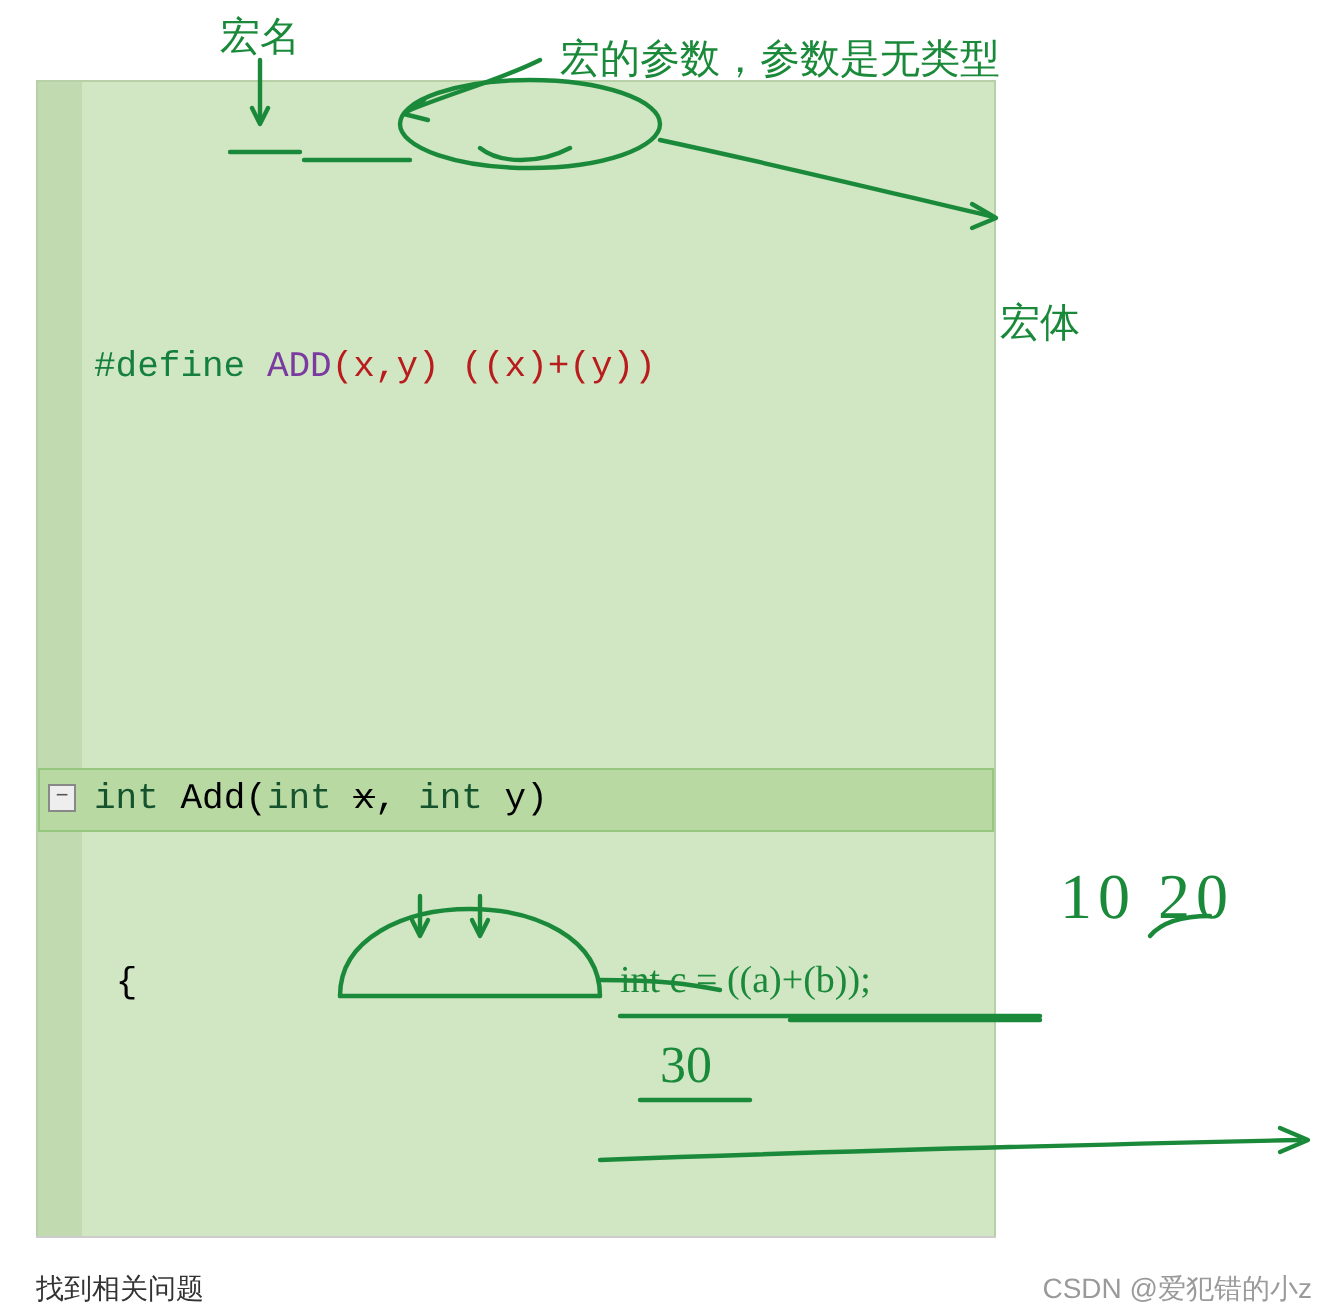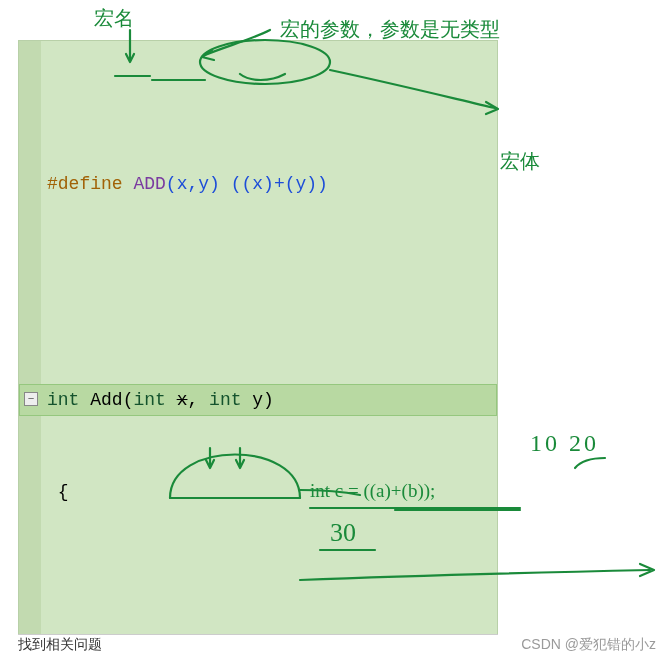--- a/index.html
+++ b/index.html
@@ -12,21 +12,21 @@
     position: relative;
     overflow: hidden;
   }
   .annotation-top {
     position: absolute;
     color: #1a8a3a;
     font-family: "Microsoft YaHei", sans-serif;
     font-size: 20px;
     font-weight: 500;
   }
-  .anno-macroname { top: 5px; left: 94px; }
+  .anno-macroname { top: 5px; left: 110px; }
   .anno-params   { top: 16px; left: 280px; }
   .anno-body     { top: 100px; left: 500px; margin-top: 48px; }
 
   .code-area {
     position: absolute;
     top: 40px; left: 18px;
     width: 480px;
     height: 600px;
     background: #d1e6c3;
     border: 1px solid #b8d0a8;
@@ -39,42 +39,42 @@
     background:#c2dab0;
   }
   .codeline { padding-left: 28px; position: relative; }
   .codeline.highlight { background:#b8d9a2; border:1px solid #95c77e; padding-left:27px; }
   .fold {
     position:absolute; left:4px; width:14px; height:14px; top:7px;
     border:1px solid #888; background:#eee; font-size:11px;
     line-height:12px; text-align:center; color:#555;
   }
   
-  .kw-pp   { color: #a16207; }            
+  .kw-pp   { color: #15803d; }            
   .kw-blue { color: #14532d; }            
   .kw-macro{ color: #7a3aa0; }            
   .fn      { color: #000; }
-  .paren   { color: #1d4ed8; }
+  .paren   { color: #b91c1c; }
   .cursor  { text-decoration: line-through; }
 
   
   .hand {
     position:absolute; color:#1a8a3a;
     font-family: "Segoe Script","Comic Sans MS",cursive;
     font-size: 22px;
   }
   .hand-expand { top:480px; left:310px; font-size:19px; }
   .hand-30     { top:518px; left:330px; font-size:26px; }
-  .hand-1020   { top:430px; left:530px; font-size:24px; letter-spacing:3px;text-align:center; }
+  .hand-1020   { top:430px; left:530px; font-size:32px; letter-spacing:3px;text-align:center; }
 
   
   .bottom-bar {
     position:absolute; bottom:4px; left:18px;
     font-family:"Microsoft YaHei",sans-serif; font-size:14px; color:#333;
-    border-top:1px solid #ccc; width:480px; padding-top:1px;
+    border-top:1px solid #ccc; width:480px; padding-top:17px;
     background:#fff;
   }
   .watermark {
     position:absolute; bottom:4px; right:10px;
     font-family:"Microsoft YaHei",sans-serif; font-size:14px;
     color:rgba(120,120,120,.75);
   }
 
   
   svg.overlay { position:absolute; top:0; left:0; pointer-events:none; }

